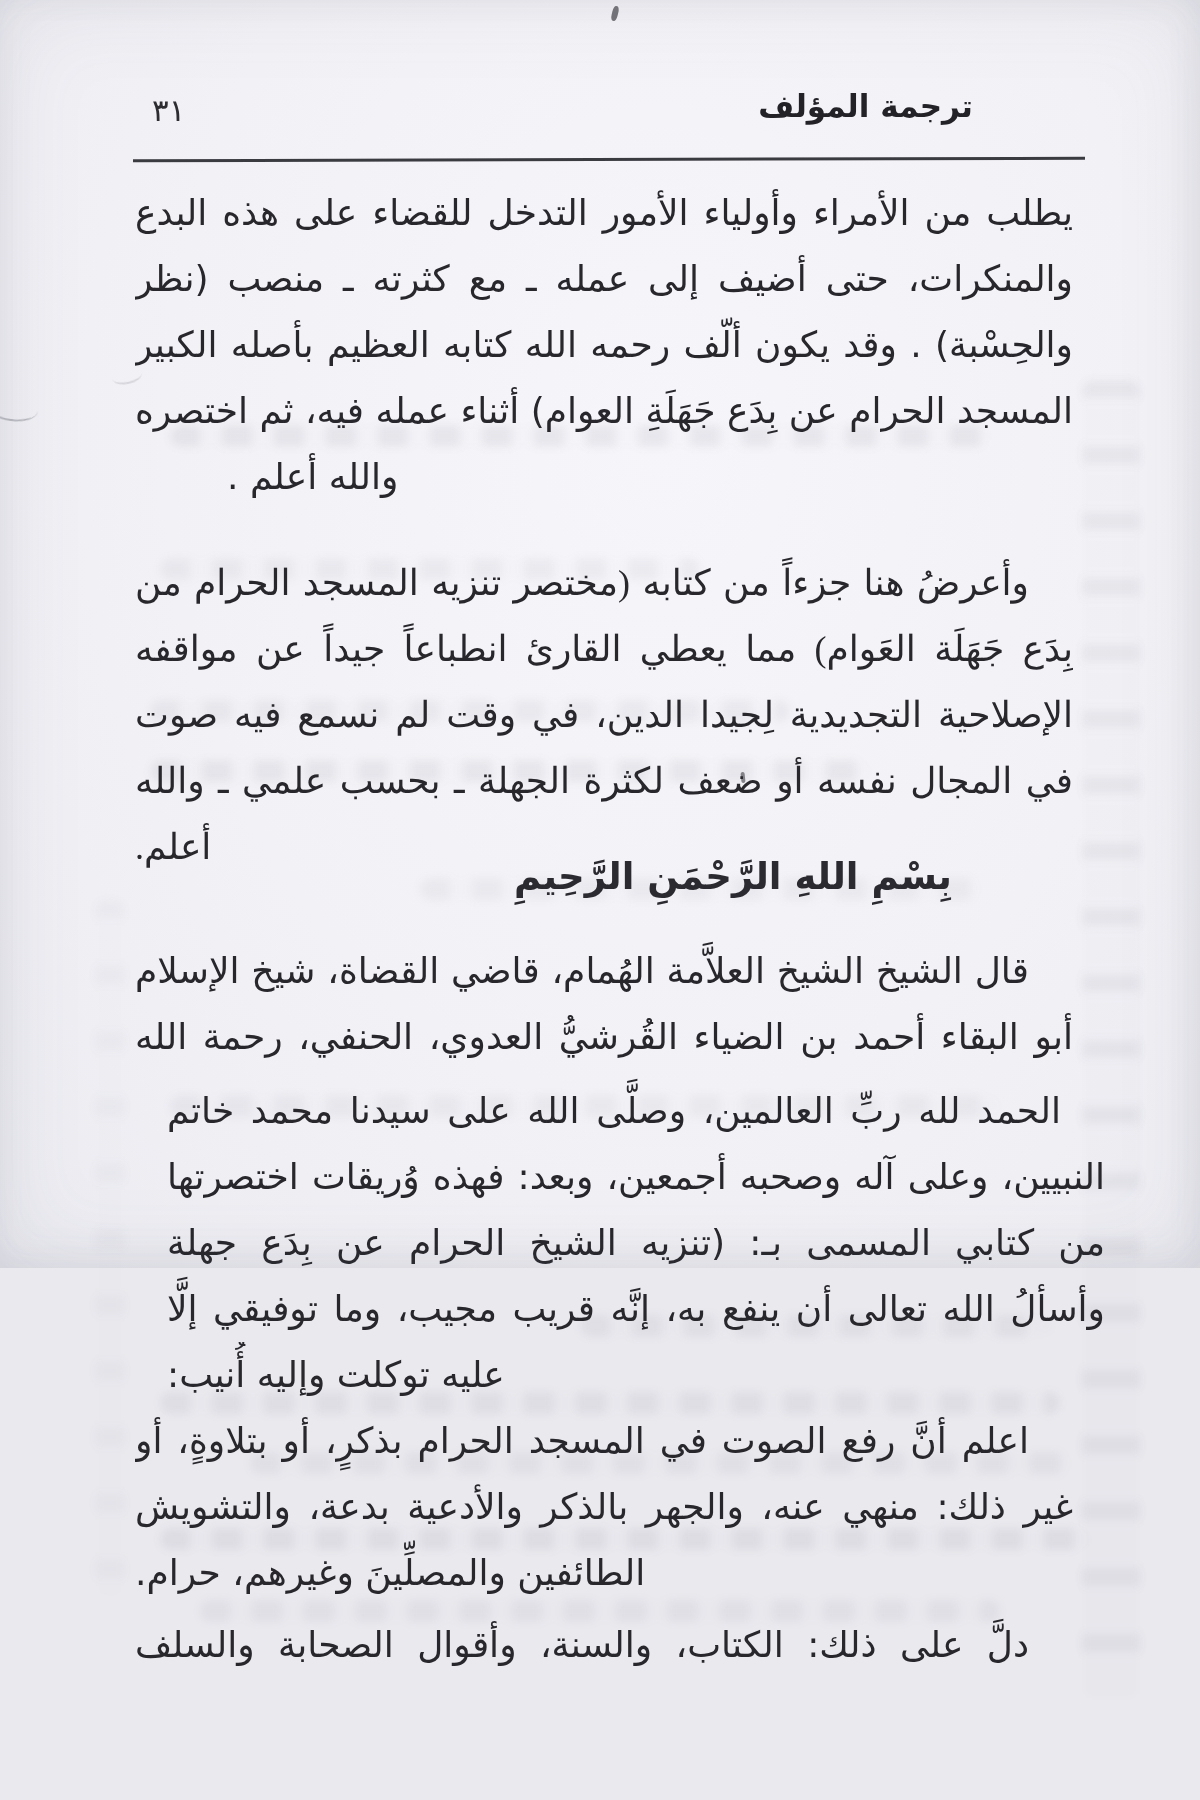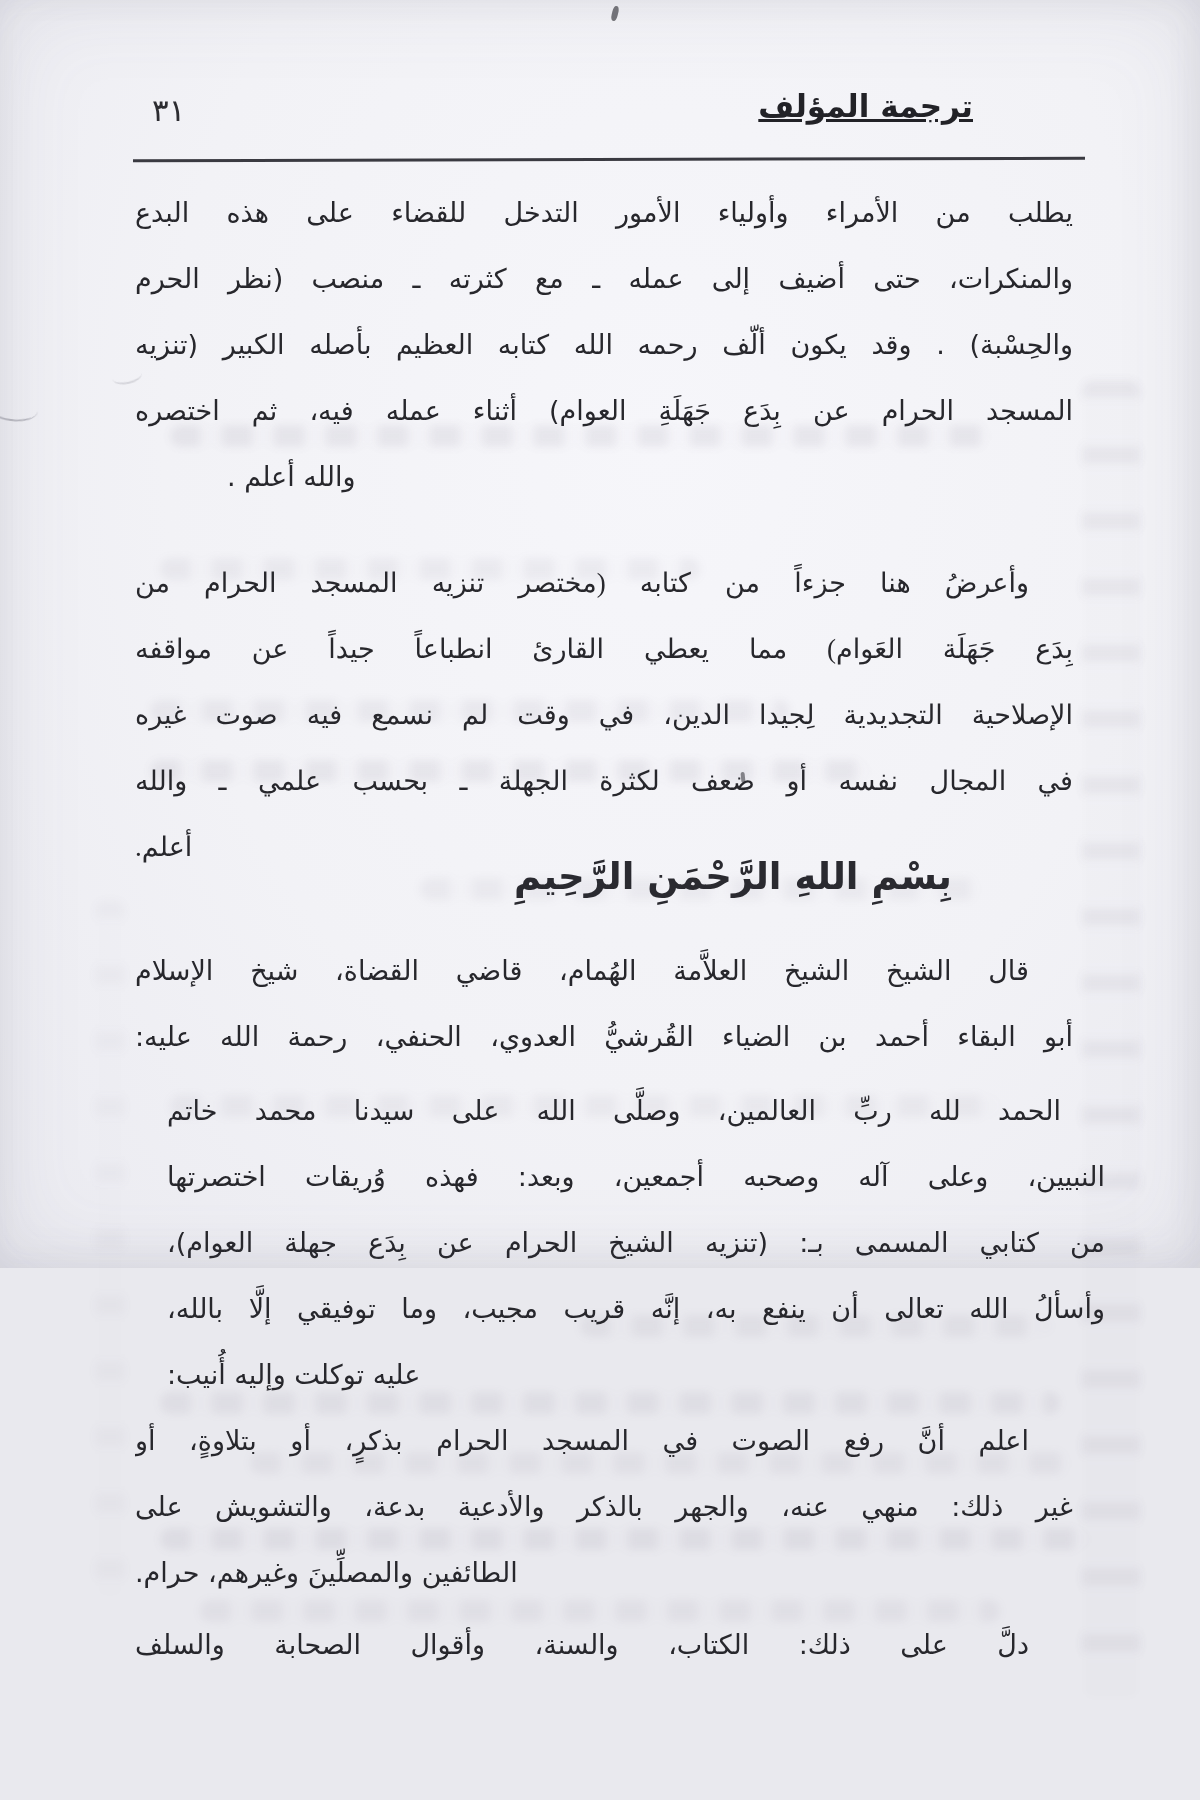--- a/index.html
+++ b/index.html
@@ -22,33 +22,32 @@
   }
   
   .pagenum{
     position:absolute;left:152px;top:92px;
     font-size:31px;letter-spacing:6px;color:#2c2c31;
   }
   .htitle{
     position:absolute;right:227px;top:88px;
     font-size:31px;font-weight:700;color:#222227;
     direction:rtl;
-    text-decoration:underline;
   }
   .rule{
     position:absolute;left:133px;top:158px;width:952px;height:3px;
     background:#3a3a41;
     box-shadow:0 5px 0 -2px rgba(70,70,85,.35);
     transform:rotate(-0.15deg);
   }
   
   .para{
     position:absolute;left:135px;width:938px;
     direction:rtl;
-    font-size:27px;line-height:66px;color:#27272c;
+    font-size:36px;line-height:66px;color:#27272c;
   }
   .line{
     direction:rtl;
     text-align:justify;
     text-align-last:justify;
     height:66px;overflow:hidden;
     white-space:normal;
   }
   .line.indent{padding-right:44px;}
   .line.end{text-align:right;text-align-last:left;}

